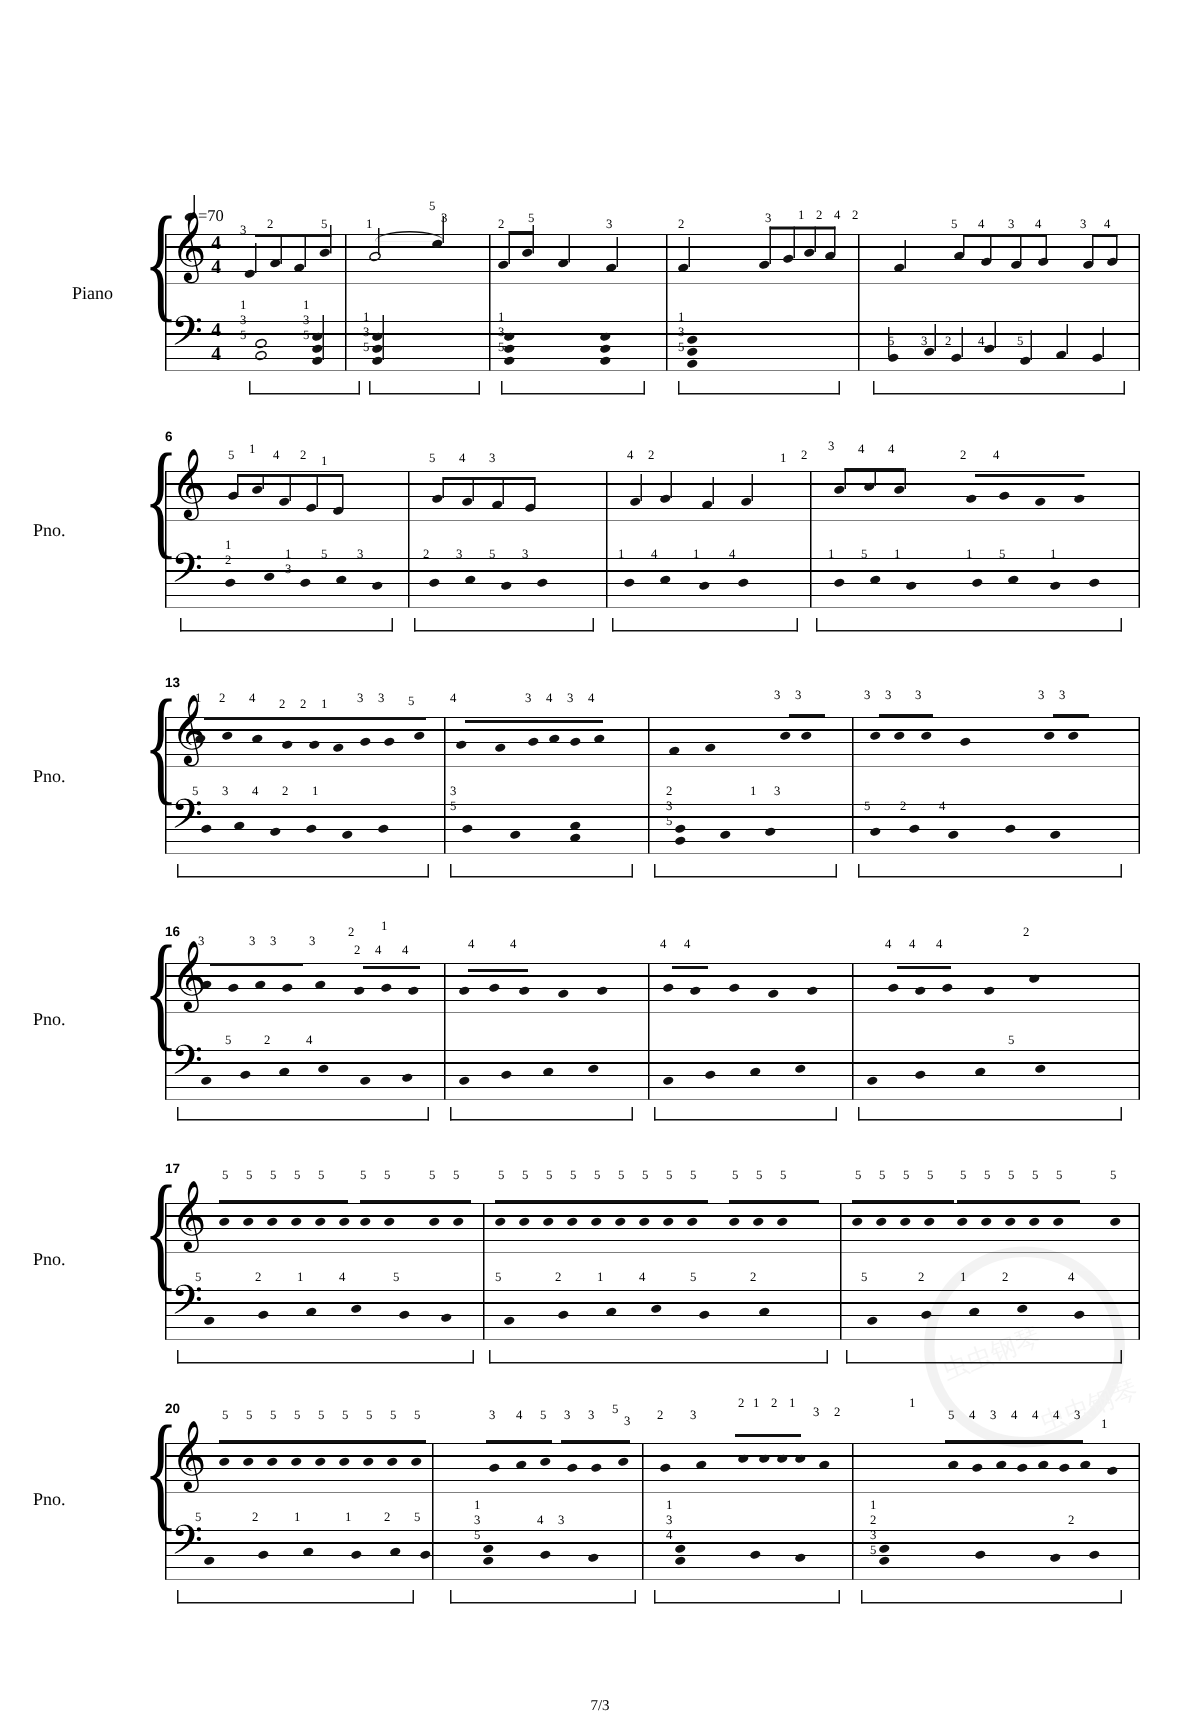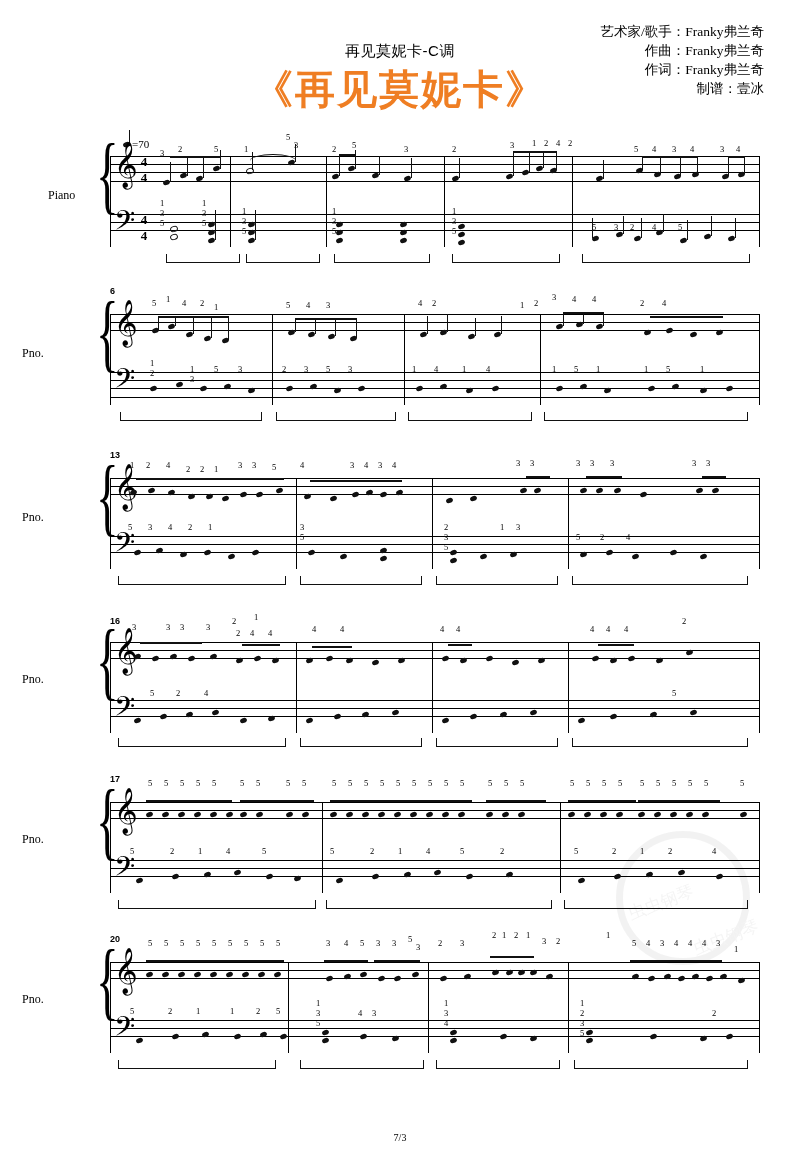--- a/index.html
+++ b/index.html
@@ -198,28 +198,20 @@
     color: #999;
     font-family: "Liberation Sans", sans-serif;
     transform: rotate(-20deg);
     white-space: nowrap;
   }
 </style>
 </head>
 <body>
 
 <div class="header">
-  <div class="credits">
-    <div>艺术家/歌手：Franky弗兰奇</div>
-    <div>作曲：Franky弗兰奇</div>
-    <div>作词：Franky弗兰奇</div>
-    <div>制谱：壹冰</div>
-  </div>
-  <div class="subtitle">再见莫妮卡-C调</div>
-  <div class="main-title">《再见莫妮卡》</div>
 </div>
 
 <div class="watermark">
   <div class="wm-circle"></div>
   <div class="wm-text" style="right:65px; top:60px;">虫虫钢琴</div>
   <div class="wm-text" style="right:0px; top:95px;">虫虫钢琴</div>
 </div>
 
 <div class="score">
 

